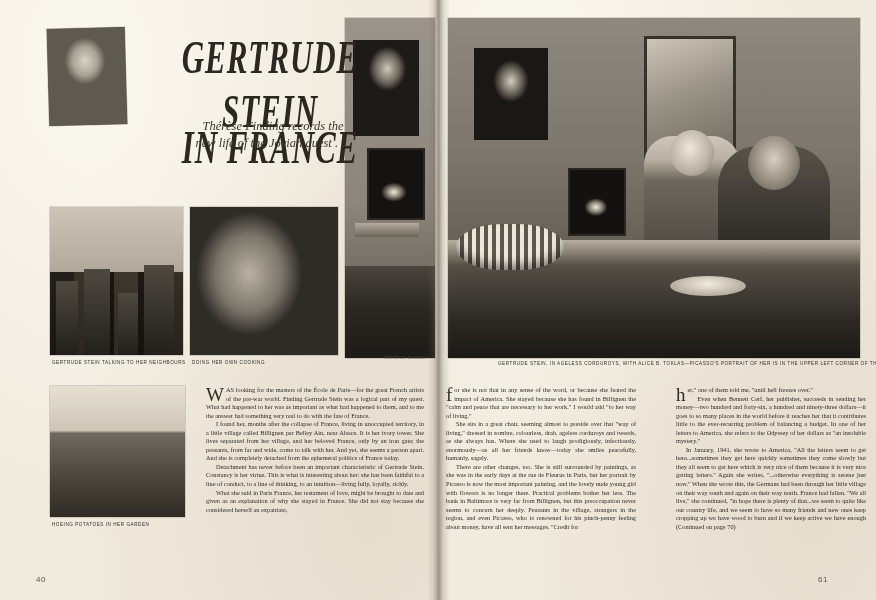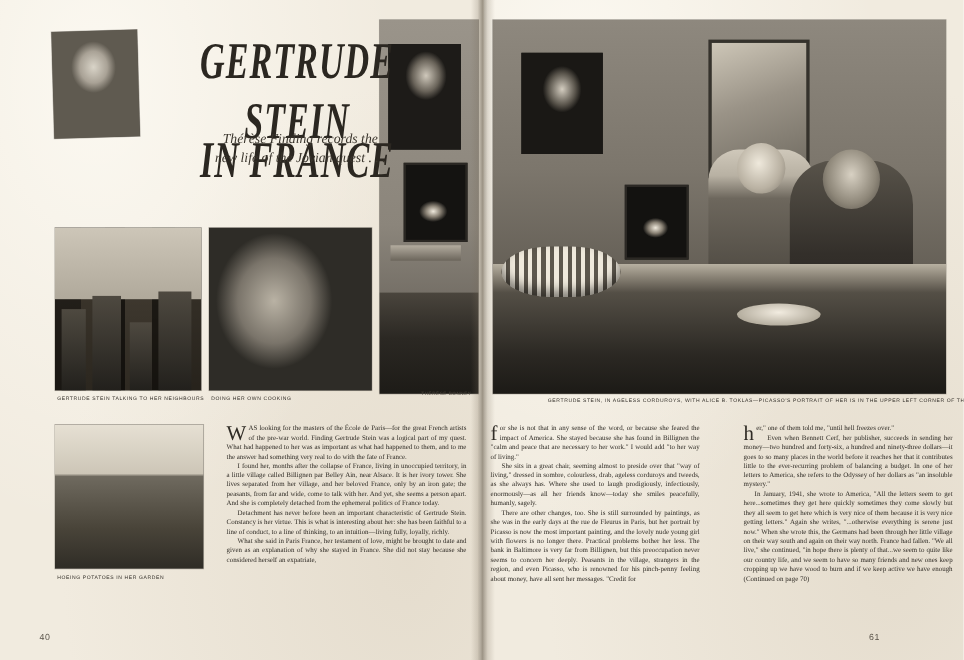--- a/index.html
+++ b/index.html
@@ -276,21 +276,21 @@
   #col3 { left: 676px; top: 386px; width: 190px; }
 
   .folio {
     position: absolute;
     font-family: "Liberation Sans", sans-serif;
     font-size: 8px;
     color: #5a544a;
     letter-spacing: 0.5px;
   }
   #folio-left  { left: 36px;  top: 575px; }
-  #folio-right { left: 790px; top: 575px; }
+  #folio-right { left: 818px; top: 575px; }
 </style>
 </head>
 <body>
 
 <div id="spread">
 
   <div class="page left">
     <div class="grain"></div>
   </div>
 

